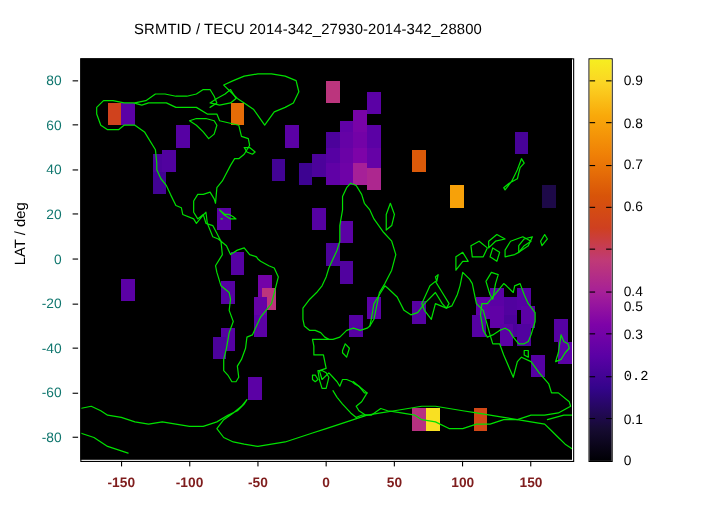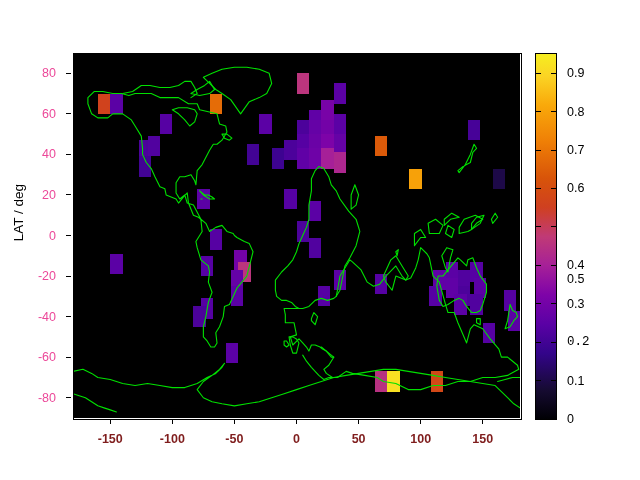--- a/index.html
+++ b/index.html
@@ -23,21 +23,21 @@
   #plot svg{display:block;}
   .cell{shape-rendering:crispEdges;}
   .coast{fill:none;stroke:#00e000;stroke-width:1.1;
          stroke-linejoin:round;stroke-linecap:round;
          vector-effect:non-scaling-stroke;}
   .frame{
     position:absolute;left:73px;top:53px;width:447px;height:365px;
     border:1px solid #000;box-sizing:content-box;pointer-events:none;
   }
   .ytl{
-    position:absolute;right:0;font-size:12.5px;color:#ec4899;
+    position:absolute;right:0;font-size:12.5px;color:#0f766e;
     text-align:left;transform:translateY(-50%);white-space:nowrap;
   }
   .ytickwrap{position:absolute;left:0px;top:53px;width:66px;height:365px;}
   .xtl{
     position:absolute;top:0;font-size:12.5px;color:#7f1d1d;
     text-align:center;transform:translateX(-50%);white-space:nowrap;font-weight:bold;
   }
   .xtickwrap{position:absolute;left:73px;top:424px;width:447px;height:20px;}
   .tick{position:absolute;background:#000;}
   .xlabel{
@@ -59,20 +59,21 @@
     position:absolute;left:32px;font-size:12.5px;color:#000;
     transform:translateY(-50%);white-space:nowrap;
   }
   .cbt{position:absolute;background:#000;height:1px;}
 </style>
 </head>
 <body>
 
 <div id="fig">
 
+  <div class="ttl">SRMTID / TECU 2014-342_27930-2014-342_28800</div>
 
   <div id="plot">
     <svg id="mapsvg" width="447" height="365" viewBox="-180 -90 360 180" preserveAspectRatio="none">
       <g id="cells">
           <rect x="-160" y="-70" width="10" height="10" fill="rgb(208,66,29)" class="cell"></rect>
           <rect x="-150" y="-70" width="10" height="10" fill="rgb(91,1,165)" class="cell"></rect>
           <rect x="-70" y="-70" width="10" height="10" fill="rgb(229,108,7)" class="cell"></rect>
           <rect x="-110" y="-60" width="10" height="10" fill="rgb(86,1,163)" class="cell"></rect>
           <rect x="-30" y="-60" width="10" height="10" fill="rgb(91,1,165)" class="cell"></rect>
           <rect x="0" y="-80" width="10" height="10" fill="rgb(187,53,125)" class="cell"></rect>

